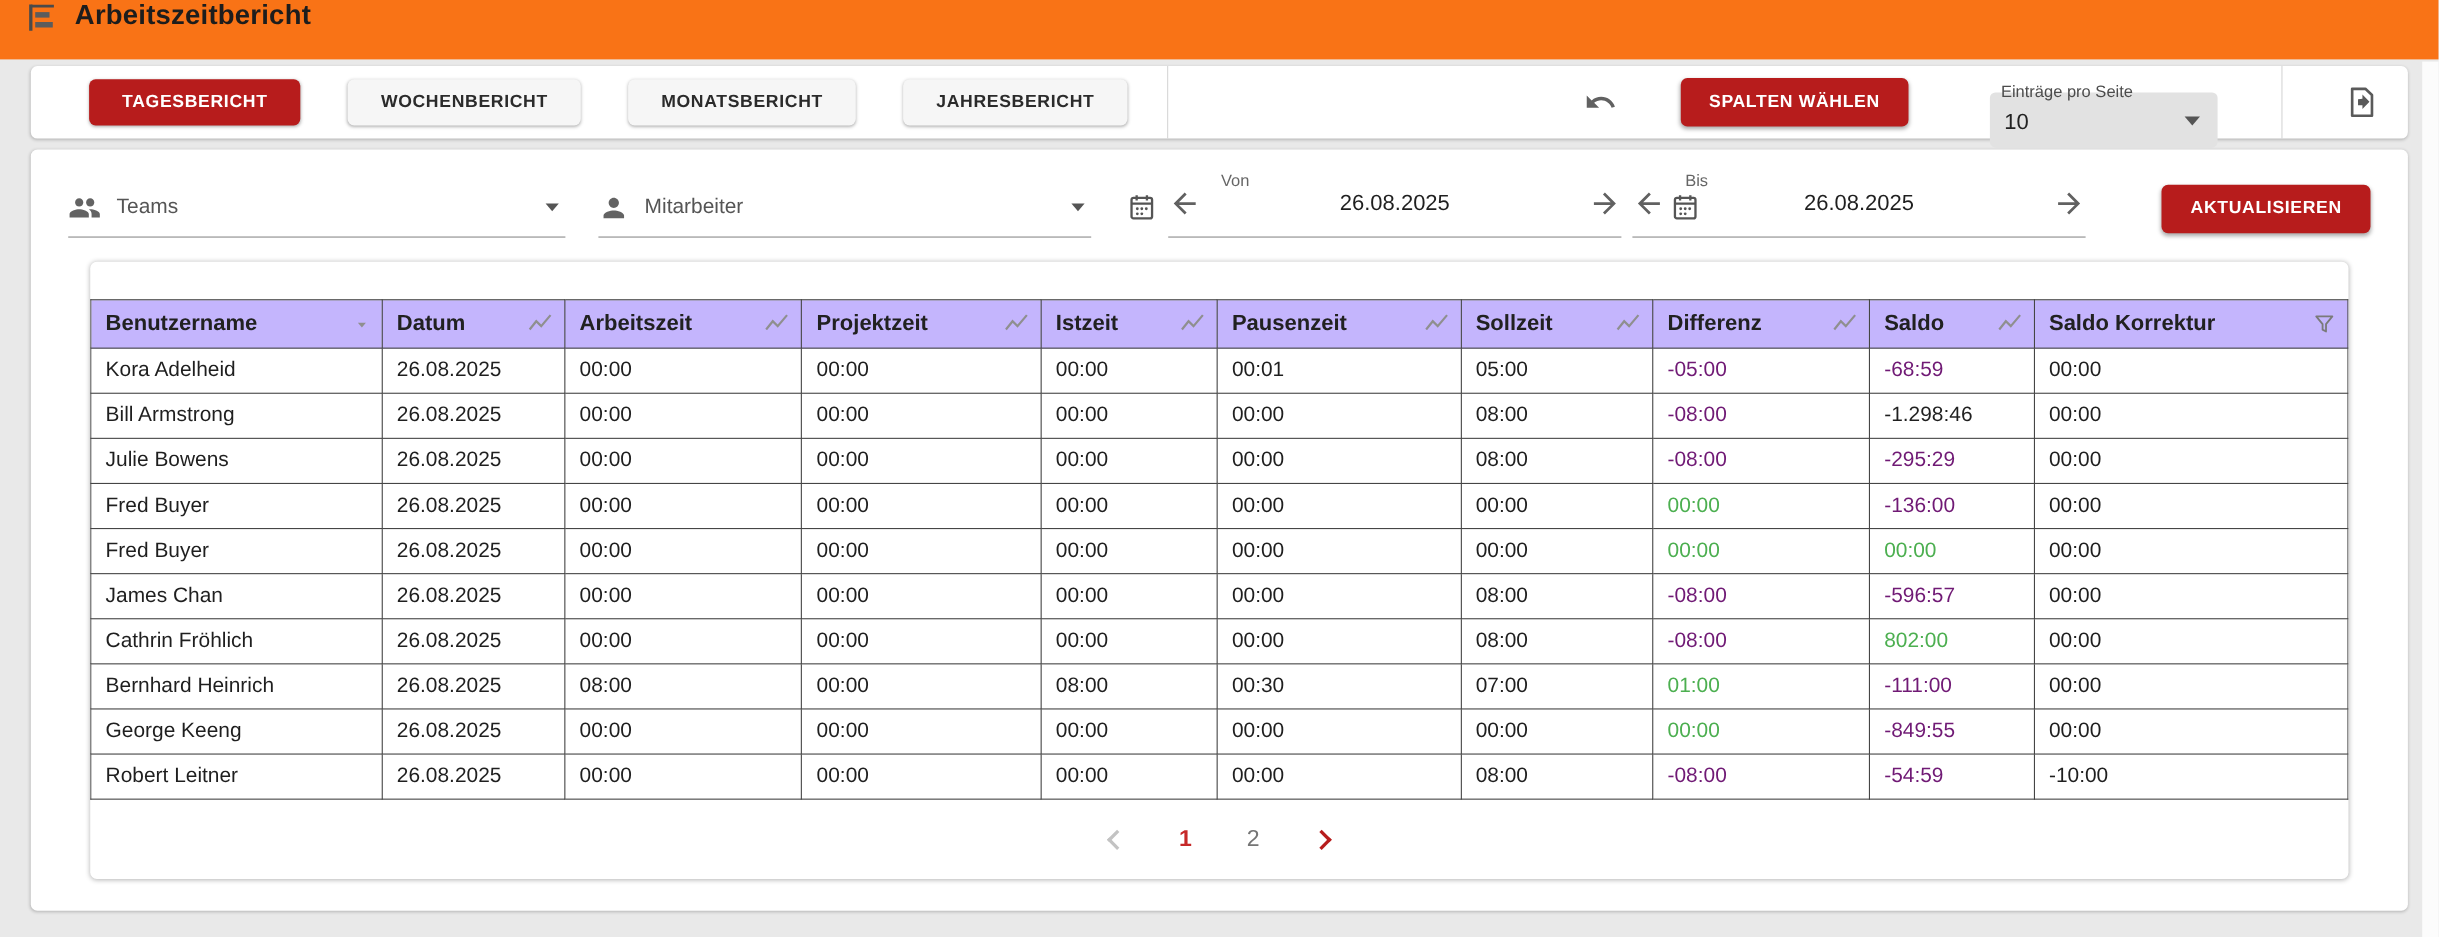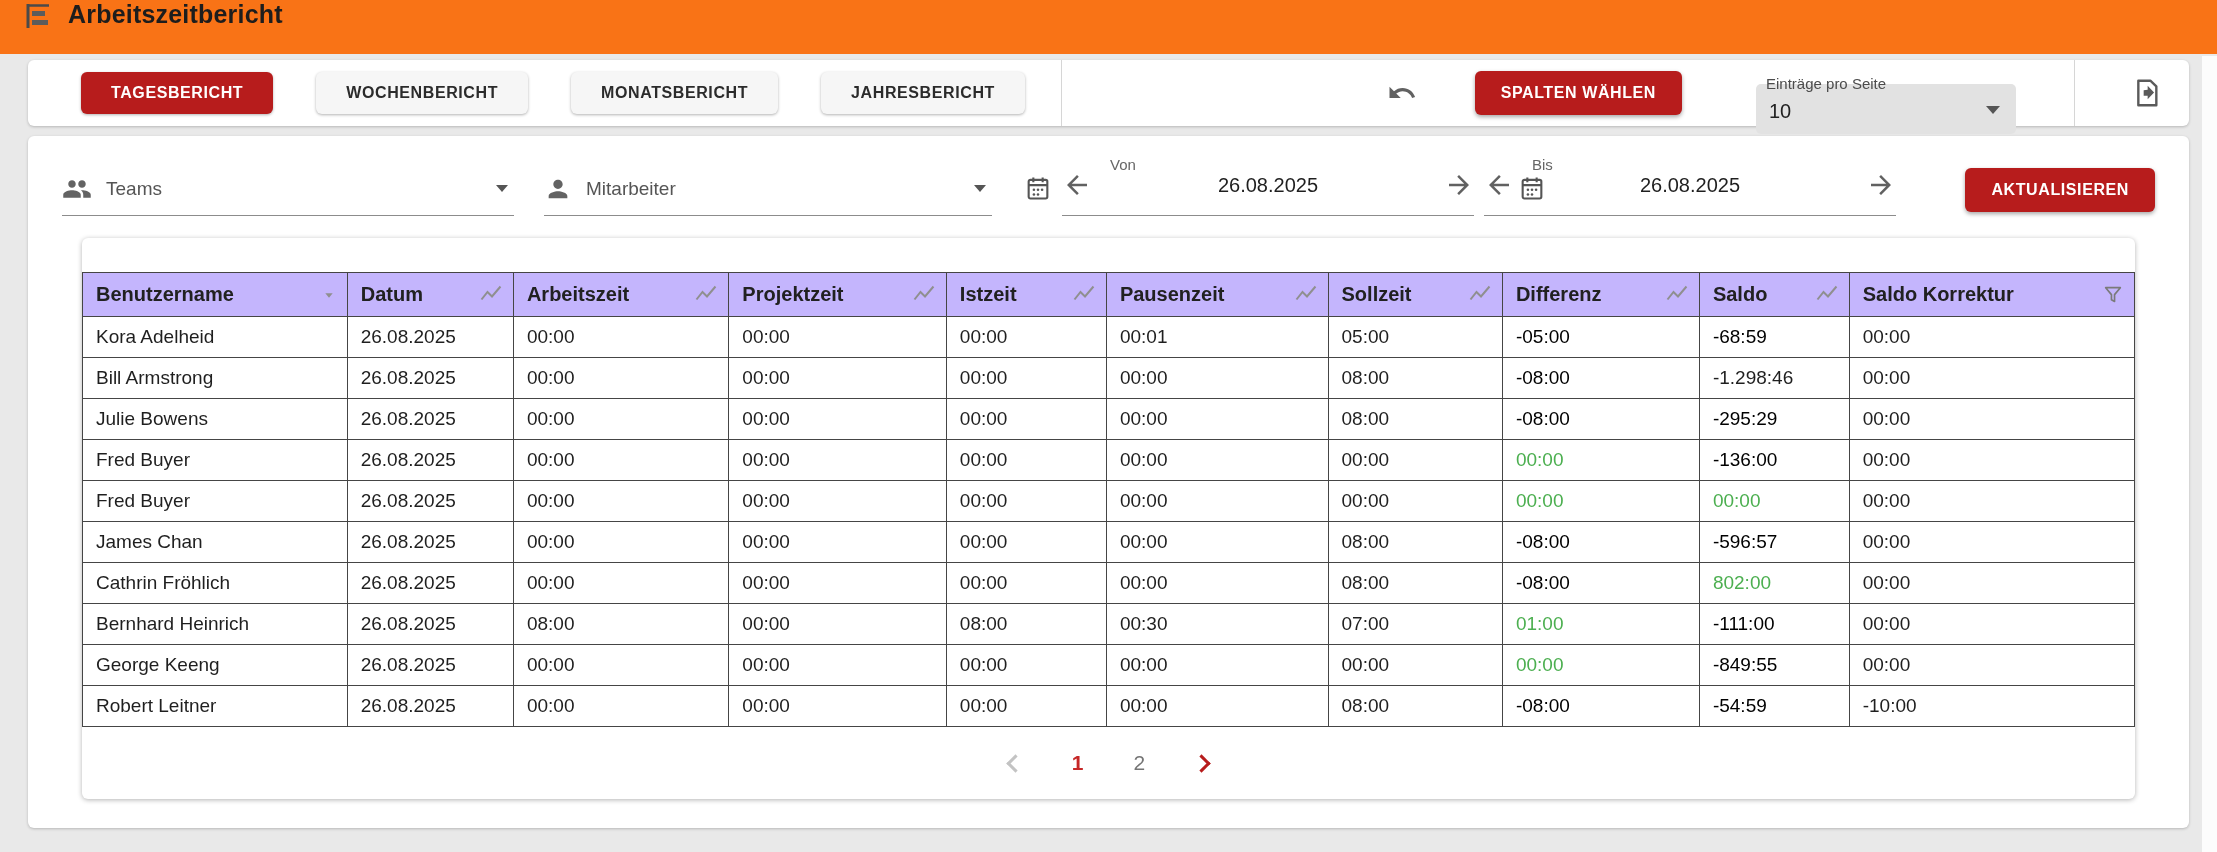--- a/index.html
+++ b/index.html
@@ -21,21 +21,21 @@
              letter-spacing:.6px; color:#2b2b2b; cursor:pointer; white-space:nowrap; }
   .tab-btn.active { background:#b71c1c; color:#fff; }
   .v-divider { width:1px; align-self:stretch; background:#d6d6d6; }
   .toolbar-spacer { flex:1; }
   .icon-btn { background:none; border:none; cursor:pointer; display:flex; align-items:center; }
   .red-btn { height:44px; padding:0 26px; border:none; border-radius:6px; background:#b71c1c; color:#fff;
              font-family:inherit; font-size:16px; font-weight:bold; letter-spacing:.6px;
              box-shadow:0 2px 4px rgba(0,0,0,.35); cursor:pointer; white-space:nowrap; }
 
   
-  .entries-select { position:relative; width:260px; height:50px; background:#e2e2e2; border-radius:5px; cursor:pointer;margin-top:32px; }
+  .entries-select { position:relative; width:207px; height:50px; background:#e2e2e2; border-radius:5px; cursor:pointer;margin-top:32px; }
   .entries-label { position:absolute; top:-9px; left:10px; font-size:15px; color:#4c4c4c; }
   .entries-value { position:absolute; left:13px; top:16px; font-size:20px; color:#222; }
   .caret { position:absolute; right:16px; top:22px; width:0; height:0;
            border-left:7px solid transparent; border-right:7px solid transparent; border-top:8px solid #555; }
 
   
   .filter-row { position:relative; height:86px; }
   .u-field { position:absolute; border-bottom:1px solid #8c8c8c; height:54px; top:10px; display:flex; align-items:center; cursor:pointer; }
   .sel-label { font-size:19px; color:#555; margin-left:14px; }
   .sel-caret { position:relative; margin-left:auto; margin-right:6px; width:0; height:0;
@@ -54,21 +54,21 @@
   .refresh-btn { position:absolute; right:34px; top:16px; }
 
   
   .table-card { margin:0 54px 0; border-radius:6px; box-shadow:0 1px 5px rgba(0,0,0,.3);
                 padding-top:34px; background:#fff; overflow:hidden; }
   table { width:100%; border-collapse:collapse; table-layout:fixed; }
   th, td { border:1px solid #454545; }
   th { background:#c4b5fd; height:44px; font-size:20px; font-weight:bold; text-align:left; padding:0 10px 0 13px; }
   th .th-inner { display:flex; align-items:center; justify-content:space-between; }
   td { height:41px; font-size:19px; padding:0 10px 0 13px; background:#fff; color:#1f1f1f; }
-  td.neg { color:#000000; }
+  td.neg { color:#701a75; }
   td.pos { color:#4caf50; }
   .col-name{width:12.9%} .col-datum{width:8.1%} .col-arbeitszeit{width:10.5%} .col-projektzeit{width:10.6%}
   .col-istzeit{width:7.8%} .col-pausenzeit{width:10.8%} .col-sollzeit{width:8.5%} .col-differenz{width:9.6%}
   .col-saldo{width:7.3%} .col-korrektur{width:13.9%}
 
   
   .pagination { height:72px; display:flex; align-items:center; justify-content:center; gap:50px; }
   .chev { width:13px; height:13px; display:inline-block; }
   .chev-prev { border-left:3px solid #c3c3c3; border-bottom:3px solid #c3c3c3; transform:rotate(45deg); }
   .chev-next { border-right:3.5px solid #b71c1c; border-bottom:3.5px solid #b71c1c; transform:rotate(-45deg); }

